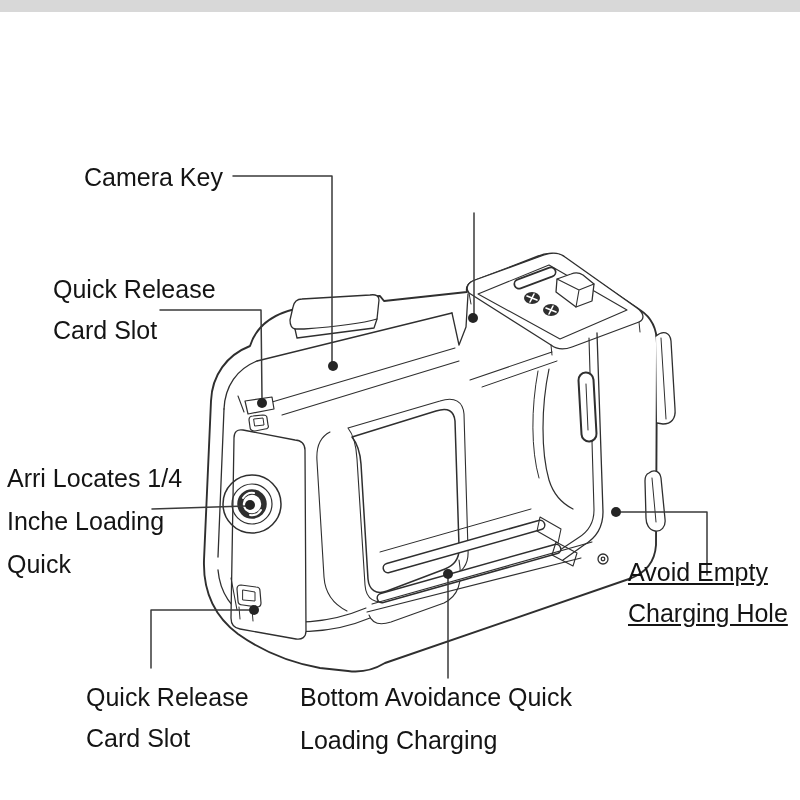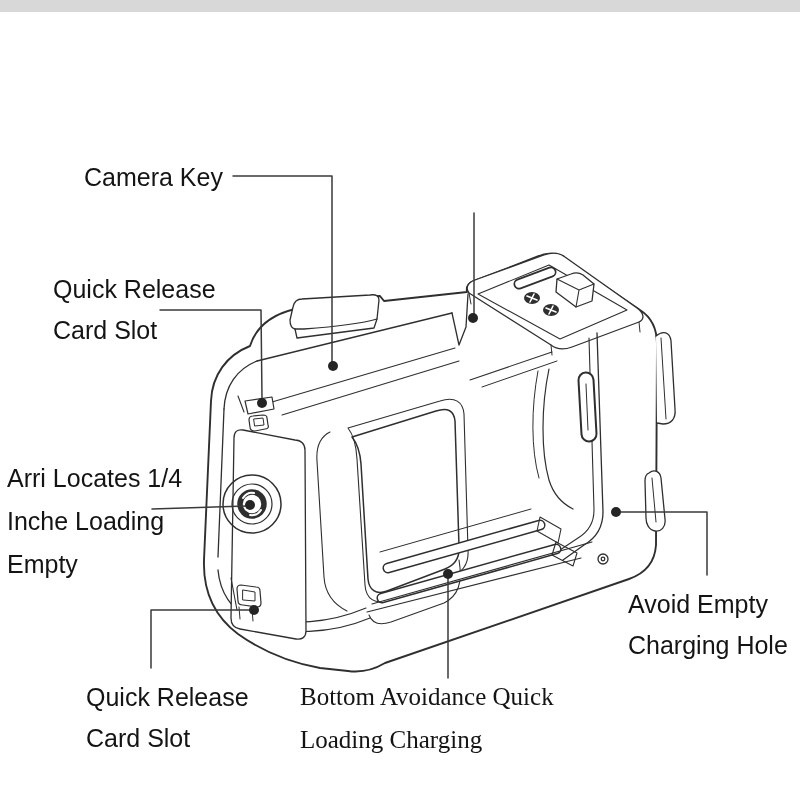--- a/index.html
+++ b/index.html
@@ -22,23 +22,23 @@
   .label{position:absolute;color:var(--text-color);}
   .label .line{
     font-size:25px;line-height:26px;margin-bottom:15px;white-space:nowrap;
     letter-spacing:0px;
   }
   #lbl-camera-key{left:84px;top:152px;}
   #lbl-cold-boot{left:420px;top:165px;}
   #lbl-qr-top{left:53px;top:264px;}
   #lbl-arri{left:7px;top:453px;}
   #lbl-arri .line{margin-bottom:17px;}
-  #lbl-avoid{left:628px;top:579px;}
+  #lbl-avoid{left:628px;top:547px;text-decoration:underline;}
   #lbl-qr-bottom{left:86px;top:672px;}
-  #lbl-bottom-avoid{left:300px;top:672px;font-family:Liberation Serif, serif;}
+  #lbl-bottom-avoid{left:300px;top:672px;}
   #lbl-bottom-avoid .line{margin-bottom:17px;}
 </style>
 </head>
 <body>
 
 <div id="canvas">
 
   <svg id="drawing" viewBox="0 0 800 800">
     <g class="ink" fill="none" stroke-linecap="round" stroke-linejoin="round" stroke-width="1.3">
 
@@ -183,21 +183,21 @@
 
 
   <div class="label" id="lbl-qr-top">
     <div class="line">Quick Release</div>
     <div class="line">Card Slot</div>
   </div>
 
   <div class="label" id="lbl-arri">
     <div class="line">Arri Locates 1/4</div>
     <div class="line">Inche Loading</div>
-    <div class="line">Empty</div>
+    <div class="line">Quick</div>
   </div>
 
   <div class="label" id="lbl-avoid">
     <div class="line">Avoid Empty</div>
     <div class="line">Charging Hole</div>
   </div>
 
   <div class="label" id="lbl-qr-bottom">
     <div class="line">Quick Release</div>
     <div class="line">Card Slot</div>

